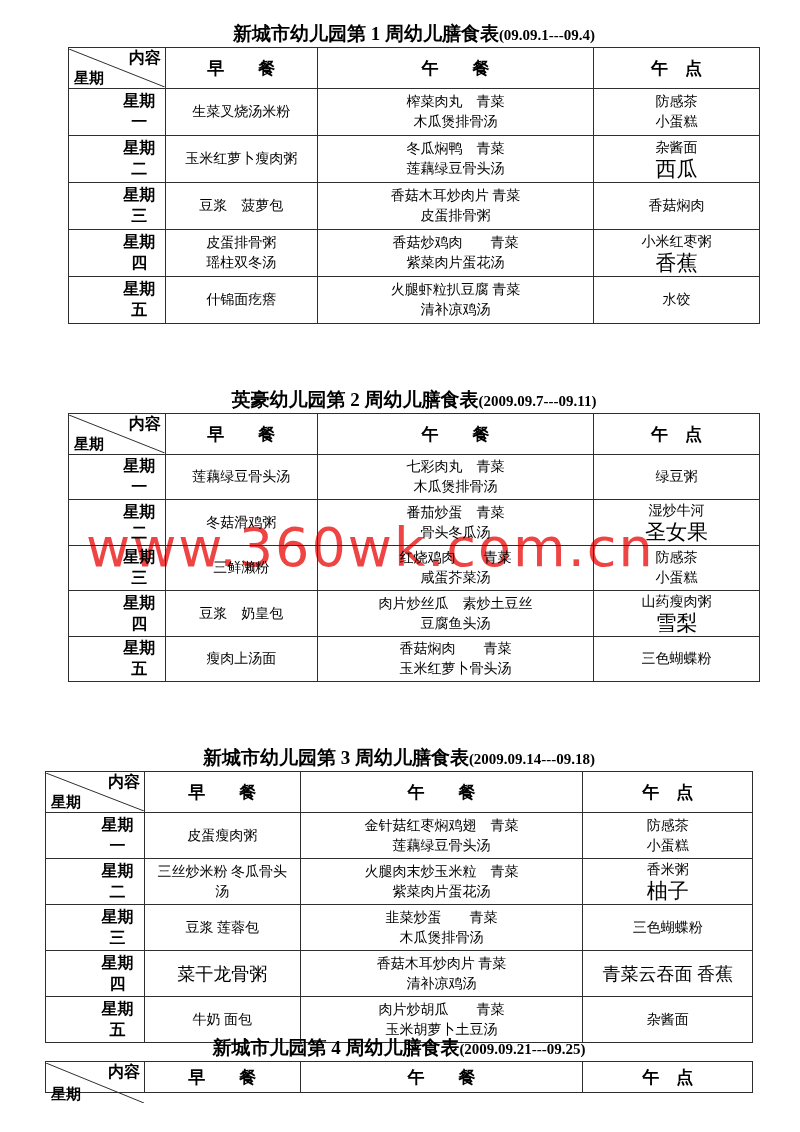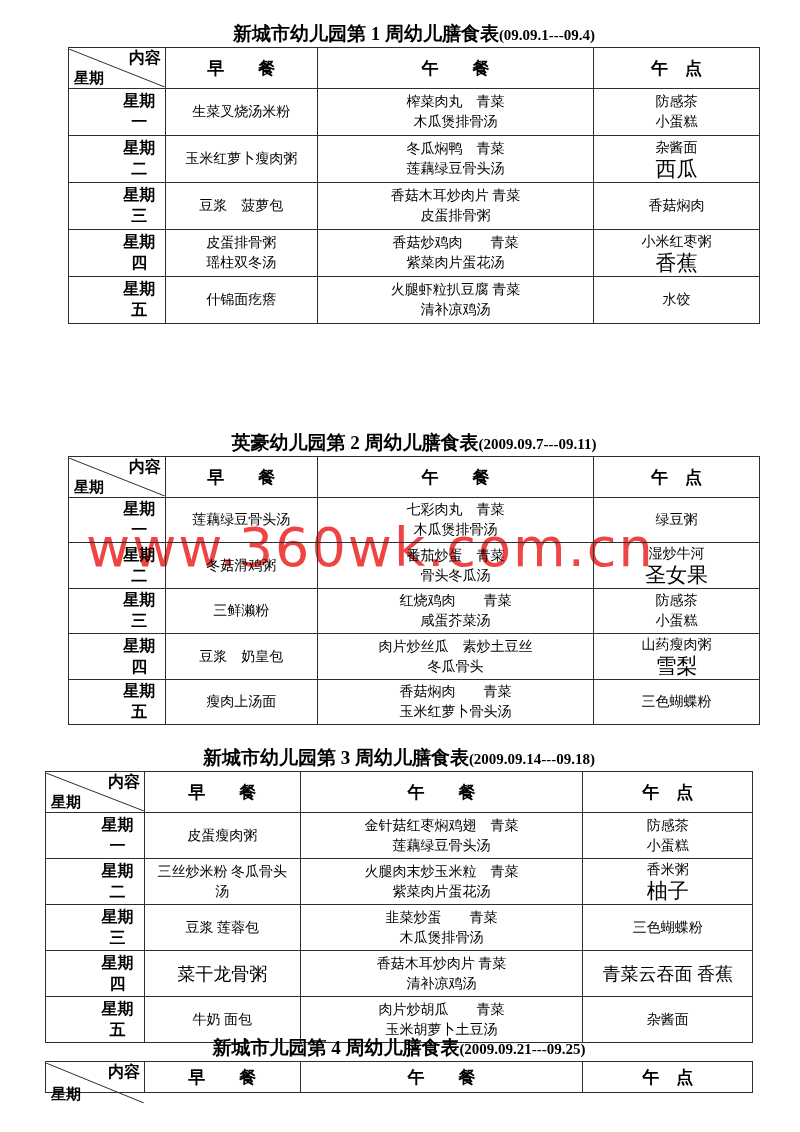--- a/index.html
+++ b/index.html
@@ -3,21 +3,21 @@
 <meta charset="utf-8">
 <style>
   html,body{margin:0;padding:0;}
   .page{position:relative;width:800px;height:1132px;background:#ffffff;overflow:hidden;
         font-family:"Liberation Serif","DejaVu Serif",serif;color:#000;}
   .watermark{position:absolute;left:86px;top:516px;z-index:0;pointer-events:none;
         font-family:"DejaVu Sans",sans-serif;font-size:54px;letter-spacing:2px;
         color:#ef4444;white-space:nowrap;}
   .block{position:absolute;z-index:1;}
   .b1{top:24px;left:68px;width:692px;}
-  .b2{top:390px;left:68px;width:692px;margin-top:43px;}
+  .b2{top:390px;left:68px;width:692px;}
   .b3{top:748px;left:45px;width:708px;}
   .b4{top:1038px;left:45px;width:708px;}
   .title{text-align:center;font-weight:bold;font-size:19px;line-height:20px;
          margin:0 0 2px 0;white-space:nowrap;}
   .title .date{font-size:15px;}
   table{width:100%;border-collapse:collapse;table-layout:fixed;background:transparent;}
   td{border:1px solid #2e2e2e;text-align:center;vertical-align:middle;padding:1px 3px;}
   col.c1{width:14%;} col.c2{width:22%;} col.c3{width:40%;} col.c4{width:24%;}
   .hdr td{height:38px;font-weight:bold;font-size:17px;}
   .t1 .r td{height:44px;} .t2 .r td{height:42px;} .t3 .r td{height:43px;}
@@ -202,21 +202,21 @@
               <div class="ln">小蛋糕</div>
             </td>
       </tr>
       <tr class="r">
         <td class="day">星期四</td>
         <td class="meal">
               <div class="ln">豆浆　奶皇包</div>
             </td>
         <td class="meal">
               <div class="ln">肉片炒丝瓜　素炒土豆丝</div>
-              <div class="ln">冬瓜骨头</div>
+              <div class="ln">豆腐鱼头汤</div>
             </td>
         <td class="meal">
               <div class="ln">山药瘦肉粥</div>
               <div class="ln xl">雪梨</div>
             </td>
       </tr>
       <tr class="r">
         <td class="day">星期五</td>
         <td class="meal">
               <div class="ln">瘦肉上汤面</div>

